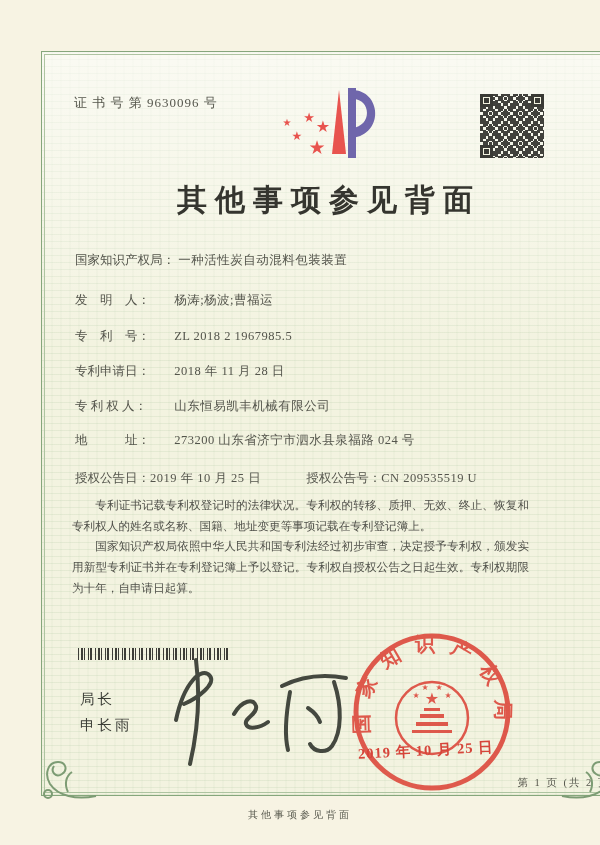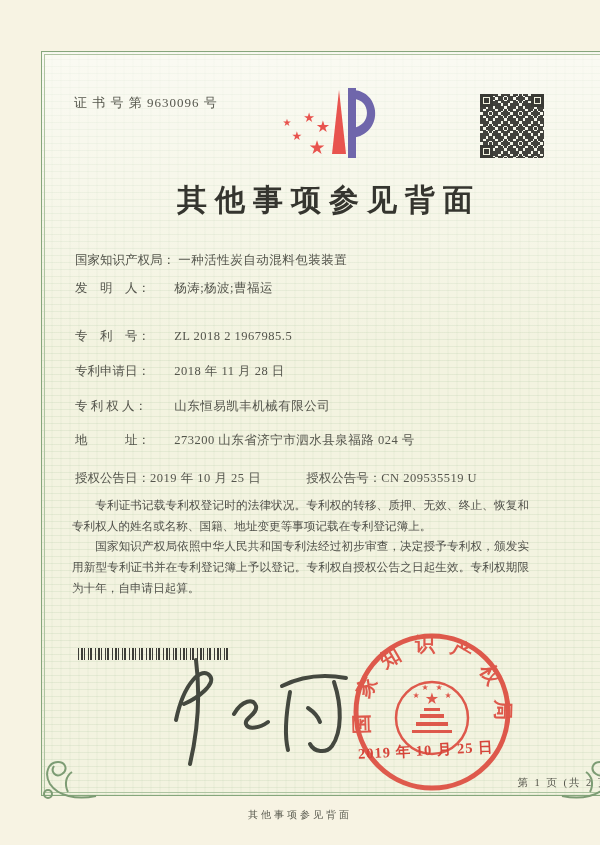--- a/index.html
+++ b/index.html
@@ -34,21 +34,21 @@
   .qr .finder::after{content:'';position:absolute;inset:1px;background:#3a3a35;}
   .qr .f-tl{left:0;top:0}.qr .f-tr{right:0;top:0}.qr .f-bl{left:0;bottom:0}
   .title{
     position:absolute;left:0;top:128px;width:100%;text-align:center;
     font-size:30px;font-weight:bold;letter-spacing:8px;color:#35352f;
   }
   .fields{position:absolute;left:33px;top:196px;width:460px;font-size:12.5px;color:#54554c;}
   .frow{position:absolute;left:0;white-space:nowrap;}
   .flabel{display:inline-block;min-width:96px;}
   .fvalue{letter-spacing:0.5px;}
-  .r0{top:4px}.r1{top:32px}.r2{top:80px}.r3{top:115px}.r4{top:150px}.r5{top:184px}.r6{top:222px}
+  .r0{top:4px}.r1{top:44px}.r2{top:80px}.r3{top:115px}.r4{top:150px}.r5{top:184px}.r6{top:222px}
   .pair2{margin-left:42px;}
   .body-text{
     position:absolute;left:30px;top:444px;width:457px;
     font-size:11.6px;line-height:1.78;text-align:justify;color:#50514a;
   }
   .body-text p{margin:0;text-indent:2em;}
   .barcode{
     position:absolute;left:36px;top:596px;width:153px;height:12px;
     background-image:repeating-linear-gradient(90deg,
       #3d3d38 0 1px, transparent 1px 3px,
@@ -131,20 +131,24 @@
     </div>
   </div>
 
   <div class="body-text">
     <p>专利证书记载专利权登记时的法律状况。专利权的转移、质押、无效、终止、恢复和专利权人的姓名或名称、国籍、地址变更等事项记载在专利登记簿上。</p>
     <p>国家知识产权局依照中华人民共和国专利法经过初步审查，决定授予专利权，颁发实用新型专利证书并在专利登记簿上予以登记。专利权自授权公告之日起生效。专利权期限为十年，自申请日起算。</p>
   </div>
 
   <div class="barcode"></div>
 
+  <div class="signer">
+    <div>局长</div>
+    <div>申长雨</div>
+  </div>
 
   <svg class="signature" viewBox="0 0 200 120">
     <g fill="none" stroke="#44483f" stroke-width="4" stroke-linecap="round">
       <path d="M14,68 C22,30 40,14 48,24 C54,32 36,46 22,52"></path>
       <path d="M34,8 C38,40 36,78 28,112"></path>
       <path d="M72,62 C80,48 92,46 94,54 C96,62 82,66 84,72 C86,78 98,76 106,70"></path>
       <path d="M120,34 C140,24 162,22 184,26"></path>
       <path d="M128,40 C124,62 122,82 126,98"></path>
       <path d="M172,30 C180,54 180,80 170,94 C164,102 152,100 148,92"></path>
       <path d="M146,56 C152,60 156,64 158,70"></path>

